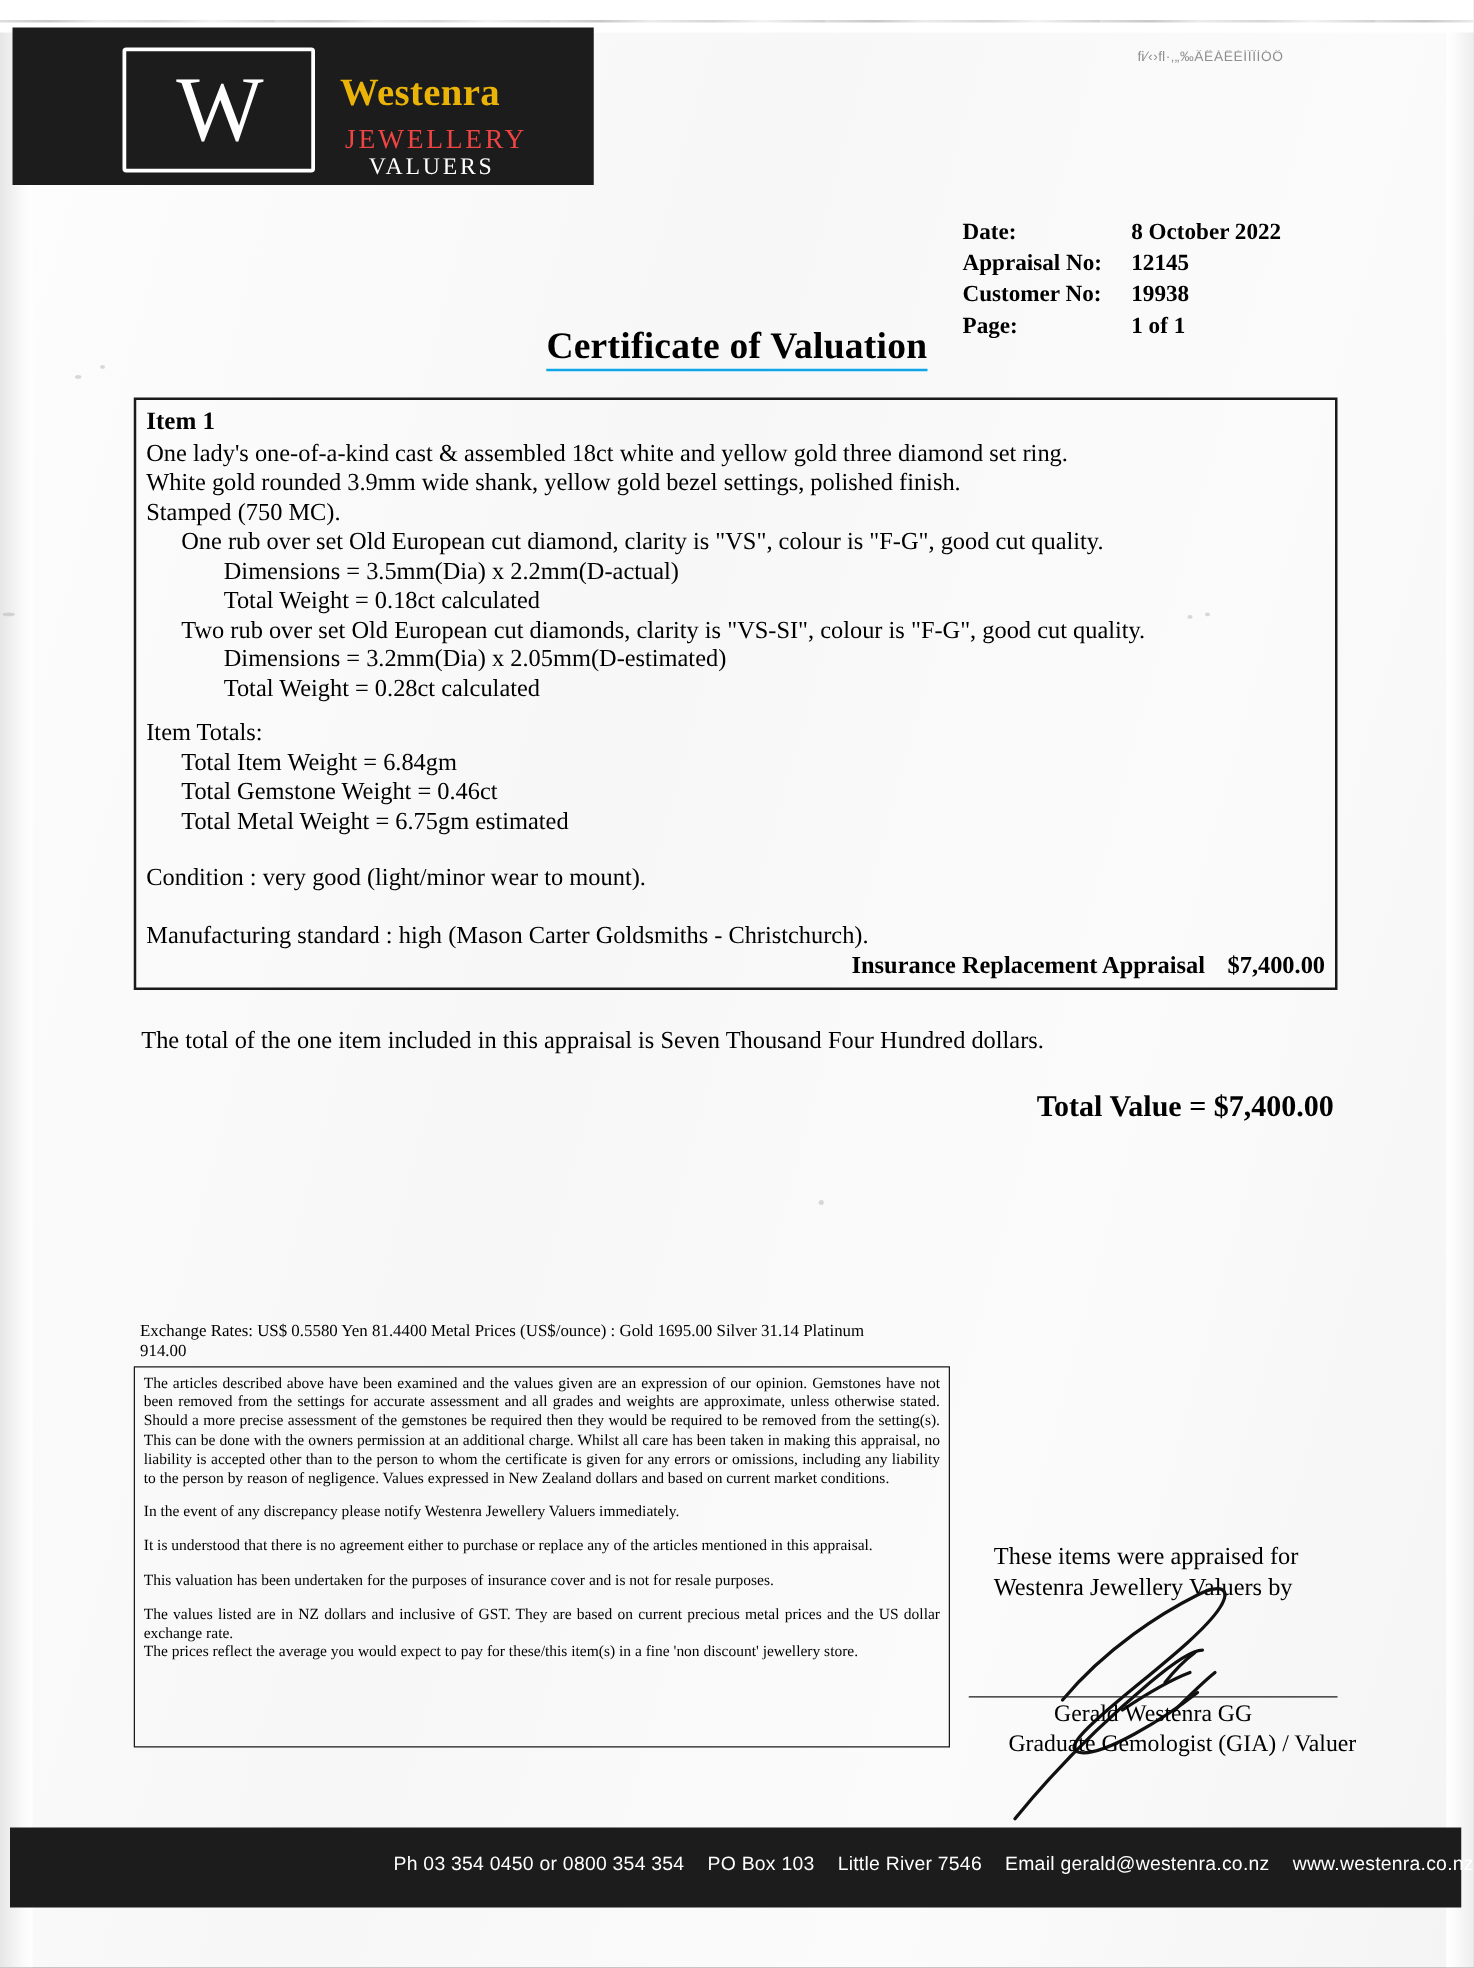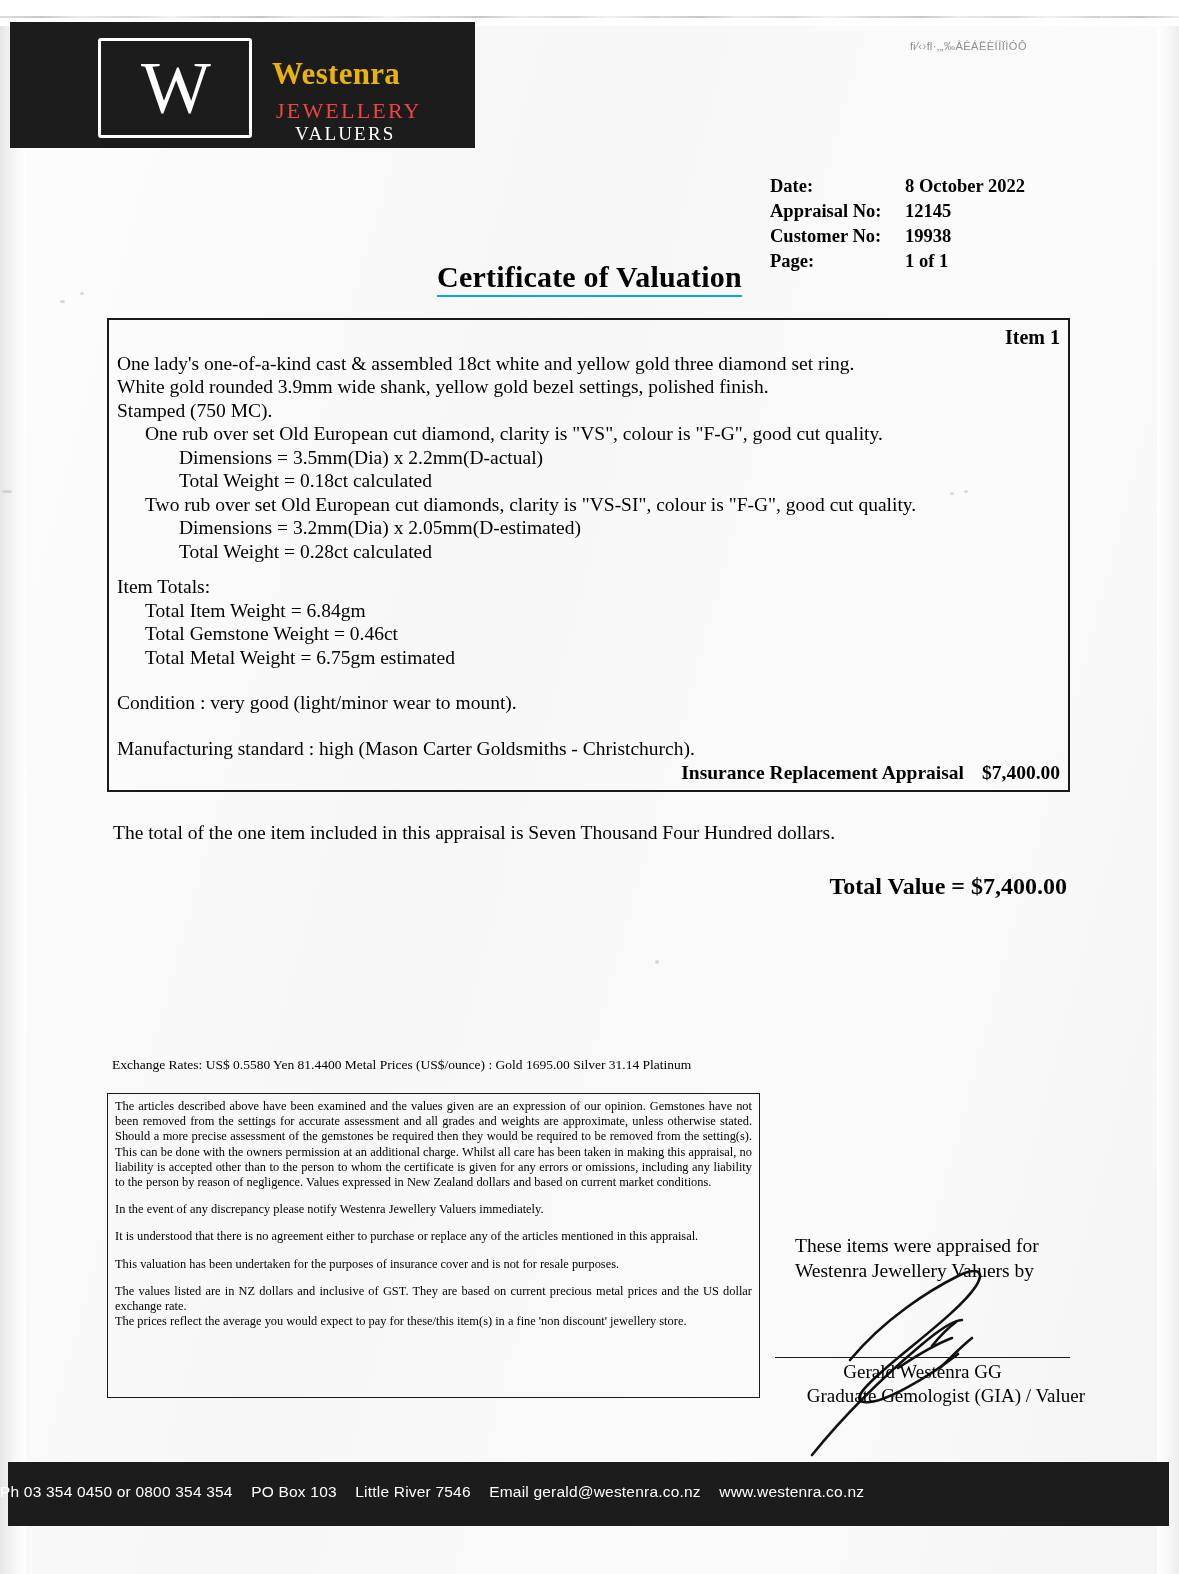--- a/index.html
+++ b/index.html
@@ -159,21 +159,21 @@
     box-sizing: border-box;
   }
   .item-body {
     position: absolute;
     left: 8px;
     top: 6px;
     right: 8px;
     font-size: 19.5px;
     line-height: 23.5px;
   }
-  .item-title { font-weight: bold; font-size: 20px; margin-bottom: 2px; text-align: right; }
+  .item-title { font-weight: bold; font-size: 20px; margin-bottom: 2px; }
   .ln { white-space: nowrap; }
   .ind1 { padding-left: 28px; }
   .ind2 { padding-left: 62px; }
   .gap-sm { height: 12px; }
   .gap-md { height: 22px; }
 
   .irp {
     position: absolute;
     right: 8px;
     bottom: 6px;
@@ -275,21 +275,21 @@
     left: 8px;
     right: 10px;
     top: 1462px;
     height: 64px;
     background: #1c1c1c;
   }
   .footer-text {
     position: absolute;
     left: 0; right: 0;
     top: 1483px;
-    text-align: left;
+    text-align: right;
     color: #ffffff;
     font-family: "Liberation Sans", sans-serif;
     font-size: 15.5px;
     letter-spacing: .2px;
   }
   .footer-text .sp { display: inline-block; width: 14px; }
 
   
   .speck { position: absolute; background: #b9b9b9; opacity: .55; border-radius: 50%; }
 </style>
@@ -375,20 +375,21 @@
     <div class="irp">
       <span>Insurance Replacement Appraisal</span><span class="amt">$7,400.00</span>
     </div>
   </div>
 
   <div class="total-sentence">The total of the one item included in this appraisal is Seven Thousand Four Hundred  dollars.</div>
   <div class="total-value">Total Value = $7,400.00</div>
 
   <div class="rates">
     <div>Exchange Rates: US$ 0.5580   Yen 81.4400          Metal Prices (US$/ounce) : Gold 1695.00  Silver 31.14  Platinum</div>
+    <div class="r2">914.00</div>
   </div>
 
   <div class="terms-box">
     <div class="terms-inner">
       <p>The articles described above have been examined and the values given are an expression of our opinion.  Gemstones have not been removed from the settings for accurate assessment and all grades and weights are approximate, unless otherwise stated.  Should a more precise assessment of the gemstones be required then they would be required to be removed from the setting(s). This can be done with the owners permission at an additional charge. Whilst all care has been taken in making this appraisal, no liability is accepted other than to the person to whom the certificate is given for any errors or omissions, including any liability to the person by reason of negligence.  Values expressed in New Zealand dollars and based on current market conditions.</p>
       <p>In the event of any discrepancy please notify Westenra Jewellery Valuers immediately.</p>
       <p>It is understood that there is no agreement either to purchase or replace any of the articles mentioned in this appraisal.</p>
       <p>This valuation has been undertaken for the purposes of insurance cover and is not for resale purposes.</p>
       <p class="tight">The values listed are in NZ dollars and inclusive of GST. They are based on current precious metal prices and the US dollar exchange rate.</p>
       <p>The prices reflect the average you would expect to pay for these/this item(s) in a fine 'non discount' jewellery store.</p>

